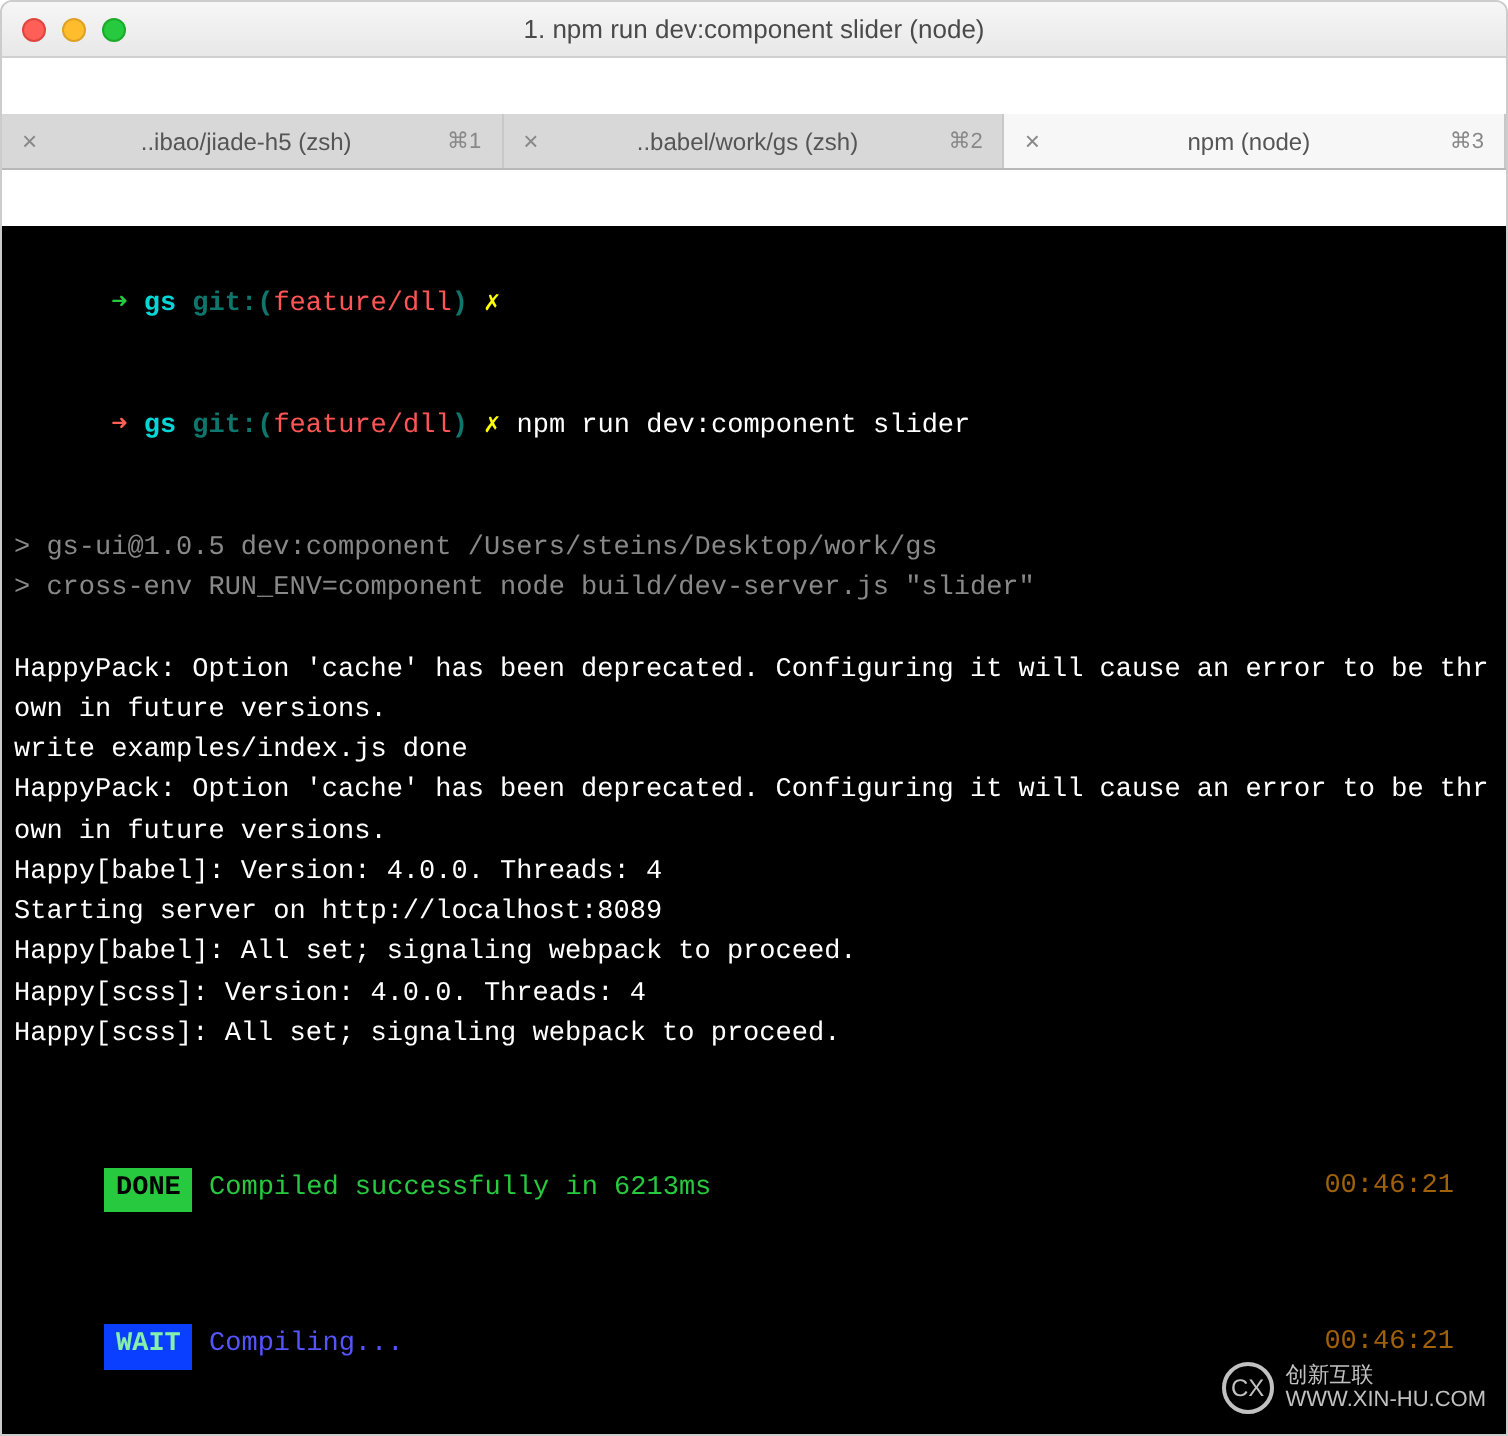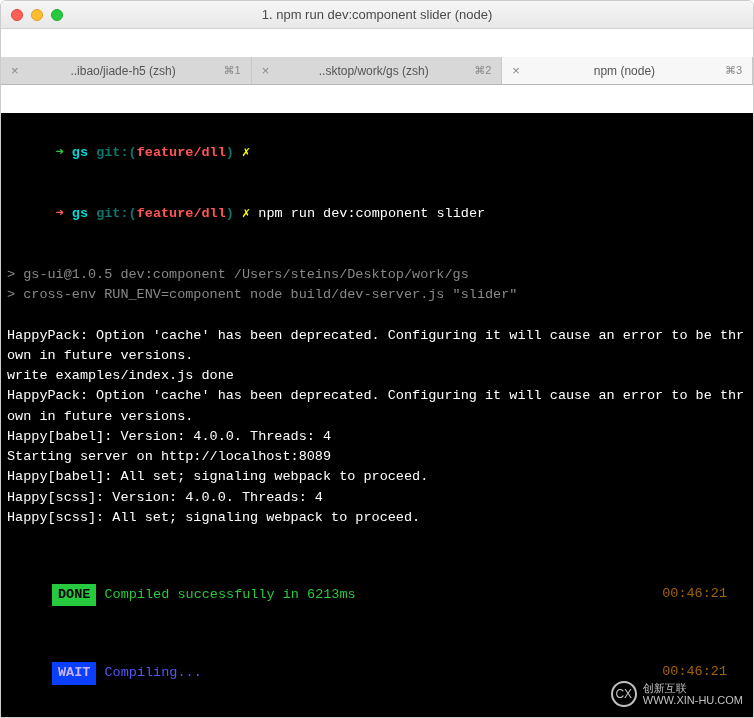--- a/index.html
+++ b/index.html
@@ -102,38 +102,38 @@
       position: relative;
     }
     .line {
       white-space: pre-wrap;
       word-break: break-all;
     }
     .arrow-green { color: #27c93f; font-weight: bold; }
     .arrow-red { color: #ff5f56; font-weight: bold; }
     .cyan { color: #00d7d7; font-weight: bold; }
     .blue { color: #0f766e; font-weight: bold; }
-    .red { color: #ff5555; font-weight: bold; }
+    .red { color: #ff5555; font-weight: normal; }
     .yellow { color: #ffff00; }
     .white { color: #fff; }
     .grey { color: #888; }
     .blue-bright { color: #5555ff; }
     .green-bright { color: #27c93f; }
     .badge {
       display: inline-block;
       padding: 1px 6px;
       font-weight: bold;
     }
     .badge-done {
       background: #27c93f;
       color: #000;
     }
     .badge-wait {
       background: #0a3fff;
-      color: #c4b5fd;
+      color: #86efac;
     }
     .timestamp {
       position: absolute;
       right: 20px;
       color: #a16207;
     }
     .status-row {
       position: relative;
       margin-top: 56px;
       margin-left: 45px;
@@ -183,21 +183,21 @@
   </div>
 
   <div class="tabs">
     <div class="tab">
       <span class="tab-close">×</span>
       <span class="tab-label">..ibao/jiade-h5 (zsh)</span>
       <span class="tab-shortcut">⌘1</span>
     </div>
     <div class="tab">
       <span class="tab-close">×</span>
-      <span class="tab-label">..sktop/work/gs (zsh)</span>
+      <span class="tab-label">..babel/work/gs (zsh)</span>
       <span class="tab-shortcut">⌘2</span>
     </div>
     <div class="tab active">
       <span class="tab-close">×</span>
       <span class="tab-label">npm (node)</span>
       <span class="tab-shortcut">⌘3</span>
     </div>
   </div>
 
   <div class="terminal">

